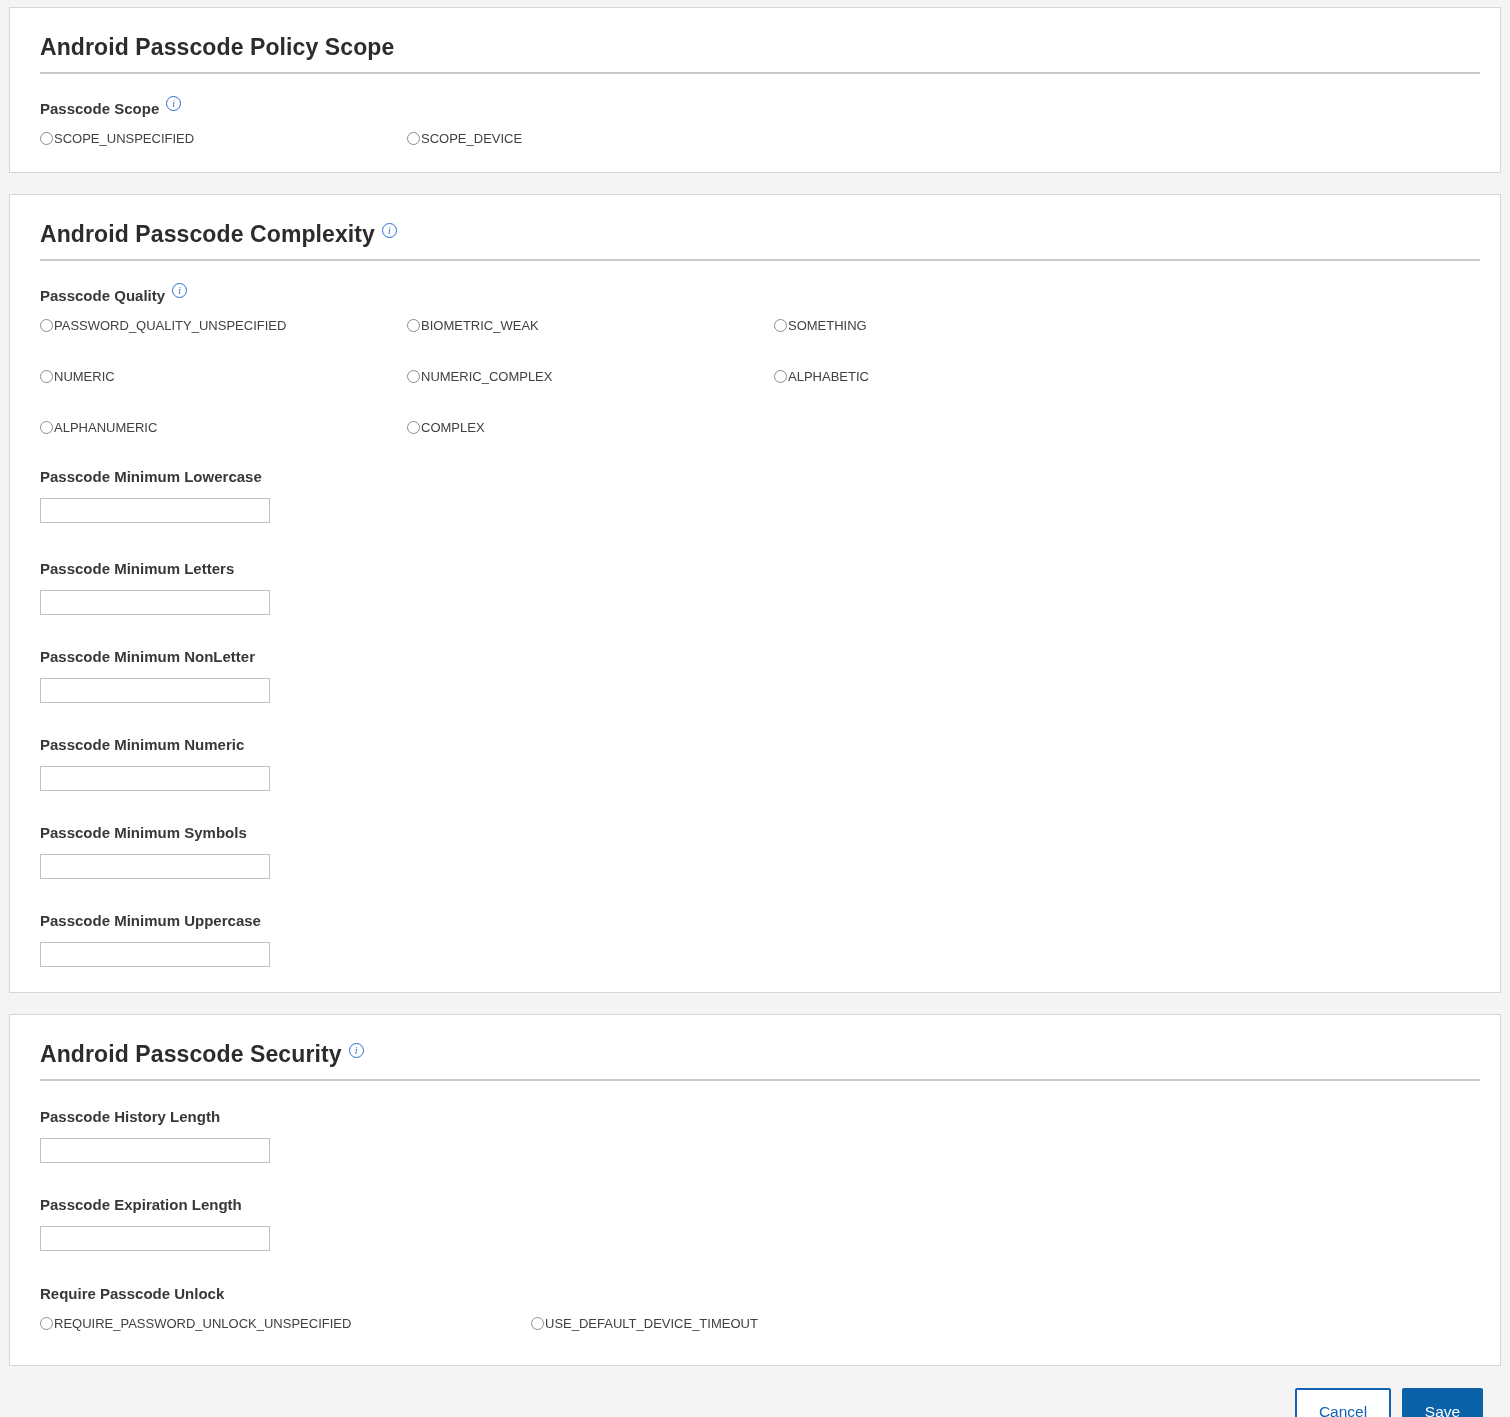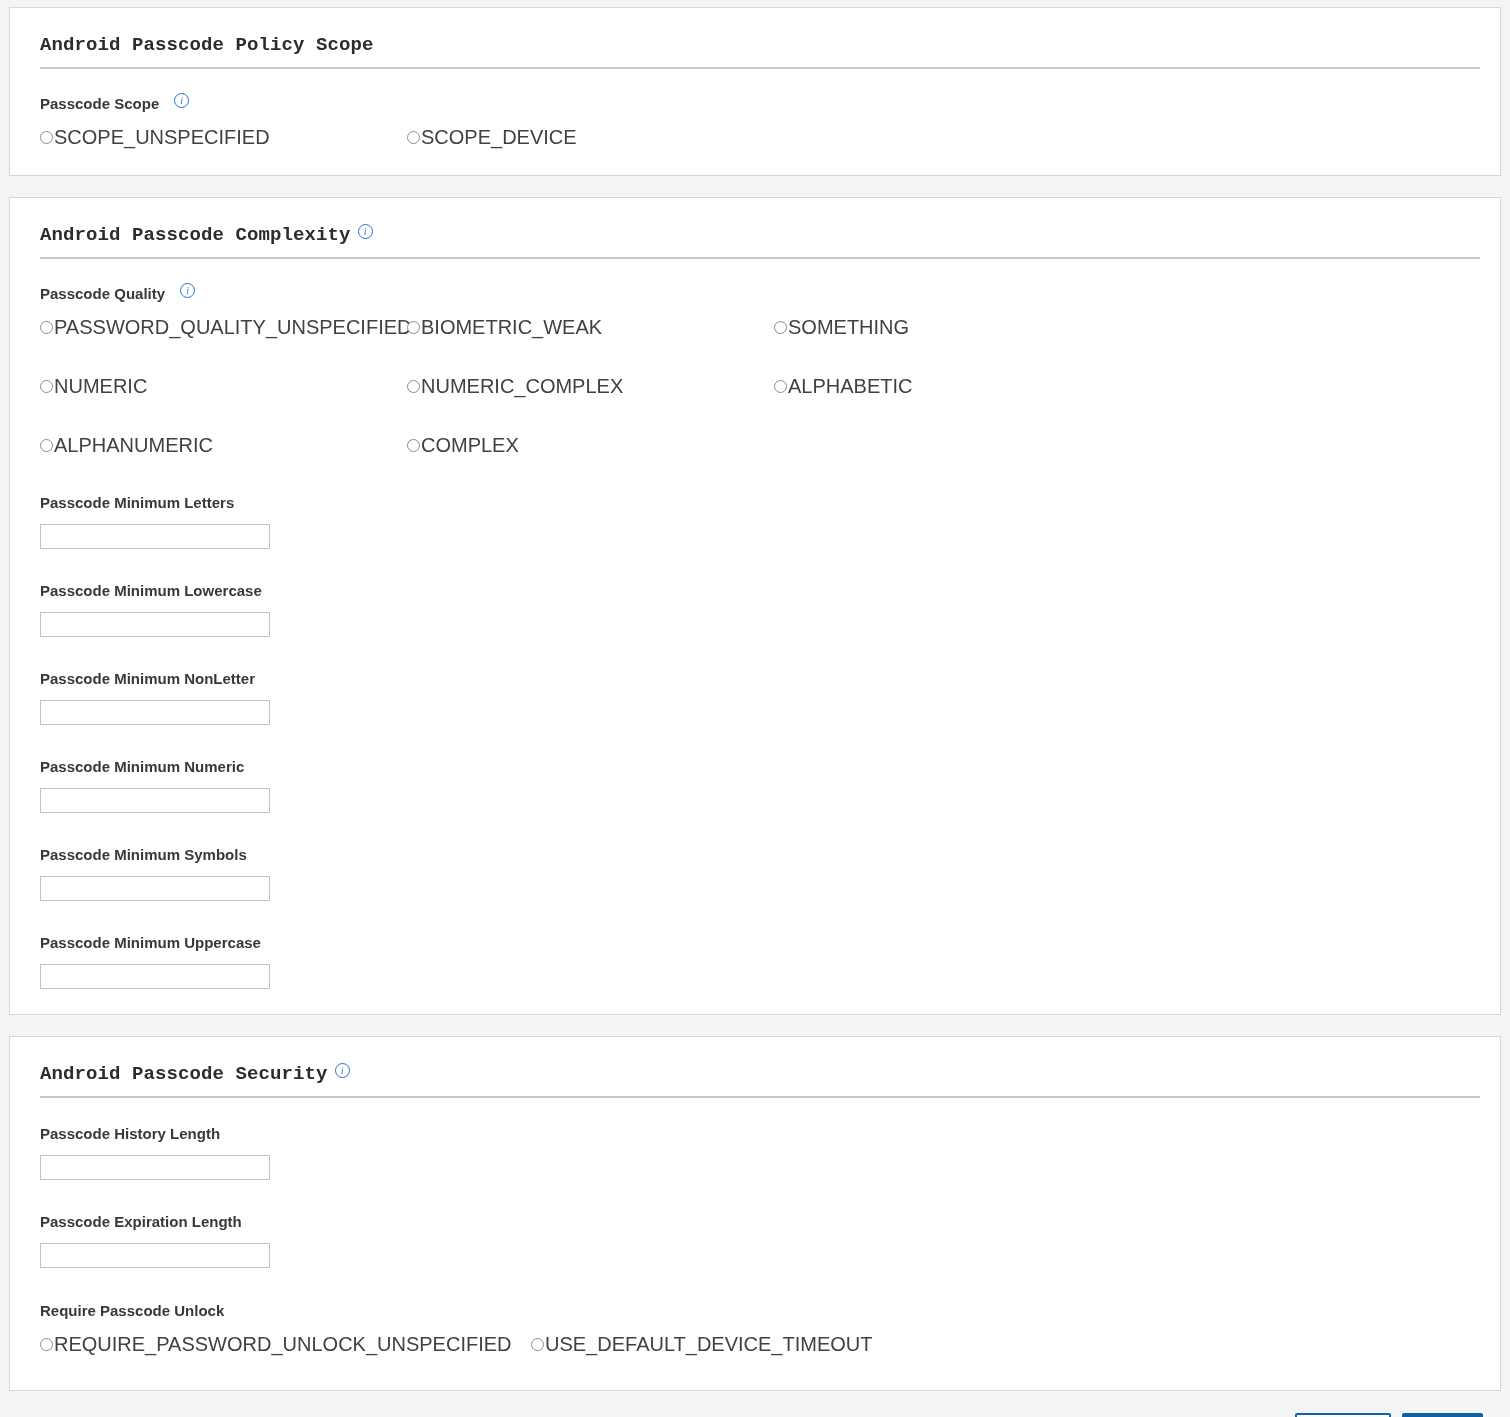--- a/index.html
+++ b/index.html
@@ -21,25 +21,24 @@
   }
   .panel-2 { padding-bottom: 25px; }
   .panel-3 { padding-bottom: 34px; }
 
   .panel-title-row {
     padding-top: 26px;
     display: flex;
     align-items: center;
   }
   .panel-title {
-    font-size: 19px;
+    font-size: 23px;
     font-weight: bold;
     color: #2c2c2c;
     letter-spacing: 0.1px;
-    font-family: Liberation Mono, monospace;
   }
   .divider {
     border: none;
     border-top: 2px solid #c9c9c9;
     margin-top: 11px;
   }
 
   .info-icon {
     display: inline-flex;
     align-items: center;
@@ -55,22 +54,21 @@
     margin-left: 7px;
     position: relative;
     top: -4px;
     flex: 0 0 auto;
     cursor: pointer;
   }
 
   .field-label-row {
     margin-top: 26px;
     display: flex;
-    align-items: flex-end;
-    gap: 8px;
+    align-items: flex-start;
   }
   .field-label {
     font-size: 15px;
     font-weight: bold;
     color: #383838;
   }
 
   .options-grid {
     display: grid;
     grid-template-columns: 367px 367px auto;
@@ -89,21 +87,21 @@
   .radio-circle {
     width: 13px;
     height: 13px;
     border: 1px solid #8d8d8d;
     border-radius: 50%;
     background: #fff;
     flex: 0 0 auto;
     margin-right: 1px;
   }
   .radio-label {
-    font-size: 20px;
+    font-size: 13px;
     color: #414141;
   }
 
   .input-group { margin-top: 33px; }
   .input-group .field-label-row { margin-top: 0; }
   .input-group.first-after-radios { margin-top: 37px; }
   .text-input {
     display: block;
     margin-top: 13px;
     width: 230px;
@@ -210,30 +208,30 @@
       <label class="radio-option">
         <span class="radio-circle"></span>
         <span class="radio-label">ALPHANUMERIC</span>
       </label>
       <label class="radio-option">
         <span class="radio-circle"></span>
         <span class="radio-label">COMPLEX</span>
       </label>
     </div>
 
+    <div class="input-group">
+      <div class="field-label-row">
+        <span class="field-label">Passcode Minimum Lowercase</span>
+      </div>
+      <input class="text-input" type="text" value="" style="">
+    </div>
+
     <div class="input-group first-after-radios">
       <div class="field-label-row">
         <span class="field-label">Passcode Minimum Letters</span>
-      </div>
-      <input class="text-input" type="text" value="" style="">
-    </div>
-
-    <div class="input-group">
-      <div class="field-label-row">
-        <span class="field-label">Passcode Minimum Lowercase</span>
       </div>
       <input class="text-input" type="text" value="" style="">
     </div>
 
     <div class="input-group">
       <div class="field-label-row">
         <span class="field-label">Passcode Minimum NonLetter</span>
       </div>
       <input class="text-input" type="text" value="" style="">
     </div>

